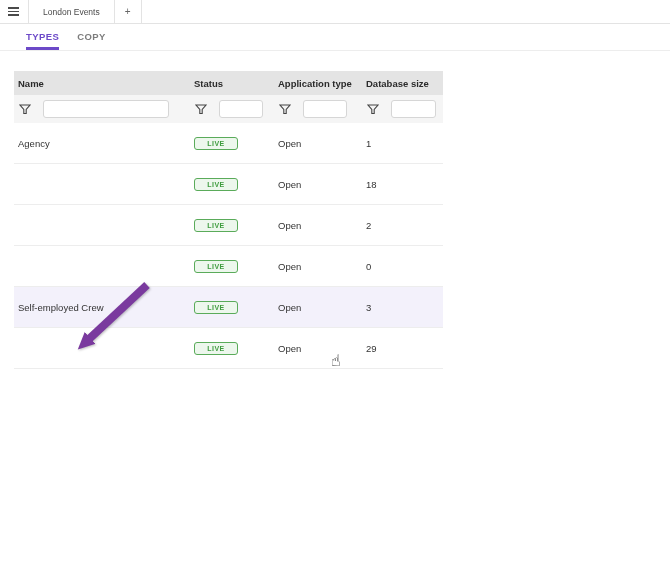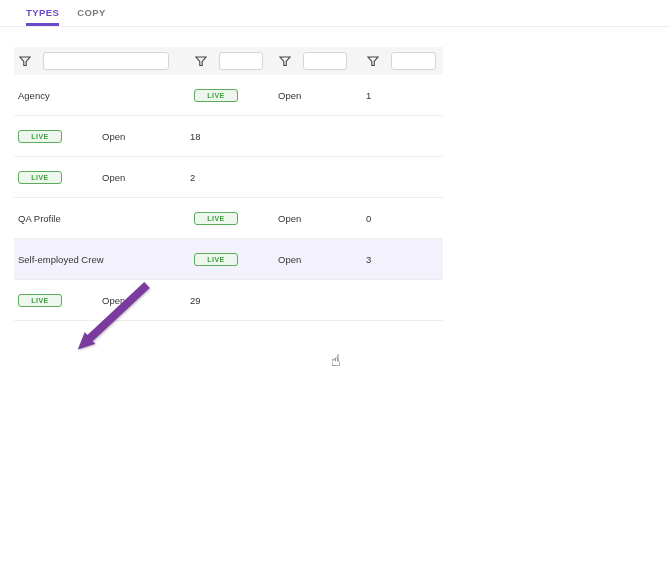--- a/index.html
+++ b/index.html
@@ -50,48 +50,65 @@
   .thead>div{padding-left:4px;font-size:9.5px;}
   .frow{display:flex;background:var(--filter-bg);height:28px;align-items:center;}
   .fcell{display:flex;align-items:center;}
   .funnel{margin-left:5px;flex:0 0 auto;}
   .fcell input{height:18px;border:1px solid #d6d6d6;border-radius:3px;margin-left:12px;
     background:#fff;font-size:9px;padding:0 3px;outline:none;}
   .fcell.c1 input{width:126px;}
   .fcell.c2 input,.fcell.c3 input{width:44px;}
   .fcell.c4 input{width:45px;}
   .trow{display:flex;height:41px;align-items:center;border-bottom:1px solid var(--divider);
-    background:#fff;cursor:pointer;}
+    background:#fff;cursor:pointer;justify-content:flex-end;}
   .trow.hl{background:var(--highlight-row);}
   .cell{padding-left:4px;color:#333;}
   .badge{display:inline-block;width:44px;height:13px;line-height:11px;text-align:center;
     font-size:7px;font-weight:bold;color:var(--live-green);background:var(--live-bg);
     border:1px solid var(--live-border);border-radius:3px;letter-spacing:.5px;}
 
   
   .arrow-overlay{position:absolute;left:55px;top:272px;pointer-events:none;
     filter:drop-shadow(1px 1px 1px rgba(0,0,0,.25));}
   .arrow-overlay line{stroke:var(--arrow-purple);}
   .arrow-overlay .ah{fill:var(--arrow-purple);}
   .hand-cursor{position:absolute;left:331px;top:353px;font-size:16px;line-height:1;color:#111;
     font-family:"DejaVu Sans",sans-serif;pointer-events:none;}
 </style>
 </head>
 <body>
 
 <div class="stage">
 
+  <div class="topbar">
+    <div class="hamburger">
+      <span></span>
+        <span></span>
+        <span></span>
+    </div>
+    <div class="wtab">
+      <span>London Events</span>
+    </div>
+    <div class="newtab">+</div>
+  </div>
 
 
   <div class="tabsrow">
     <div class="ptab active">TYPES</div>
     <div class="ptab">COPY</div>
   </div>
 
   <div class="table">
+    <div class="thead">
+      <div class="c1">Name</div>
+      <div class="c2">Status</div>
+      <div class="c3">Application type</div>
+      <div class="c4">Database size</div>
+    </div>
 
     <div class="frow">
       <div class="fcell c1">
         <svg class="funnel" width="12" height="11" viewBox="0 0 12 11">
             <path d="M1 1 L11 1 L7.2 5.5 L7.2 9.5 L4.8 9.5 L4.8 5.5 Z" fill="none" stroke="#444" stroke-width="1.1"></path>
           </svg>
         <input value="" style="">
       </div>
       <div class="fcell c2">
         <svg class="funnel" width="12" height="11" viewBox="0 0 12 11">
@@ -124,21 +141,20 @@
           <div class="cell c2"><span class="badge">LIVE</span></div>
           <div class="cell c3">Open</div>
           <div class="cell c4">18</div>
         </div>
         <div class="trow">
           <div class="cell c2"><span class="badge">LIVE</span></div>
           <div class="cell c3">Open</div>
           <div class="cell c4">2</div>
         </div>
         <div class="trow">
-          <div class="cell c1">QA Profile</div>
           <div class="cell c2"><span class="badge">LIVE</span></div>
           <div class="cell c3">Open</div>
           <div class="cell c4">0</div>
         </div>
         <div class="trow hl">
           <div class="cell c1">Self-employed Crew</div>
           <div class="cell c2"><span class="badge">LIVE</span></div>
           <div class="cell c3">Open</div>
           <div class="cell c4">3</div>
         </div>

